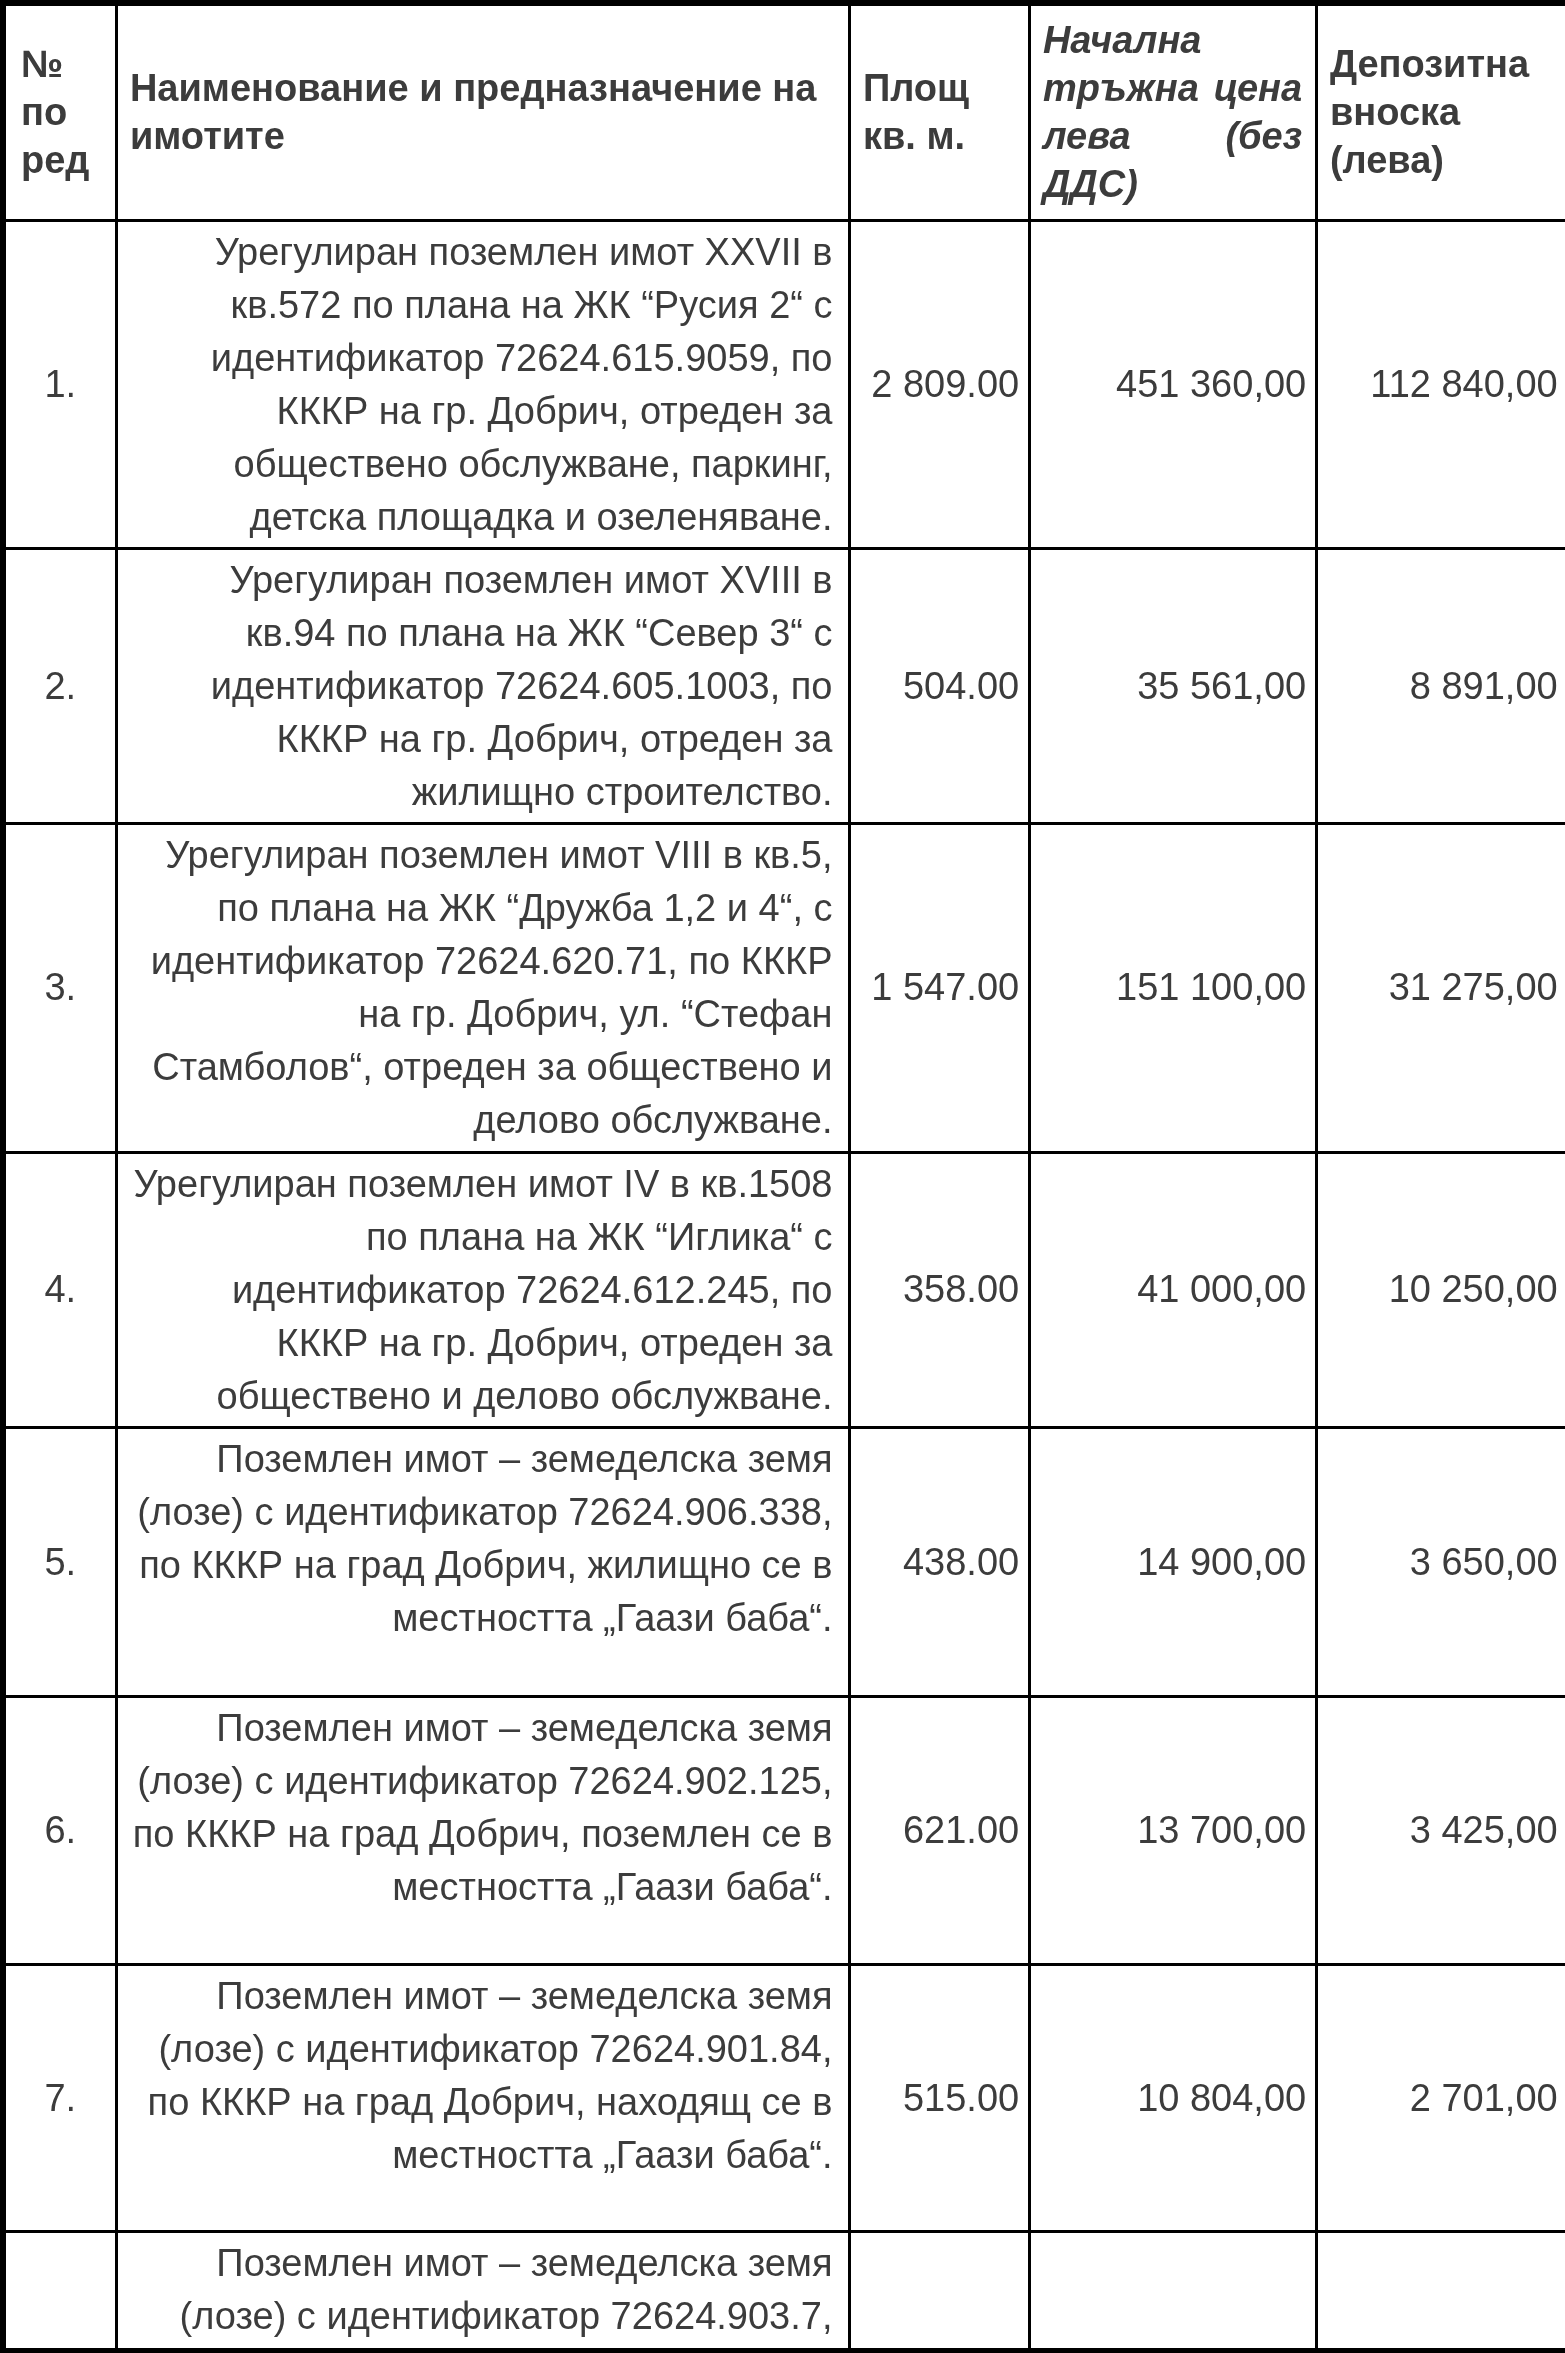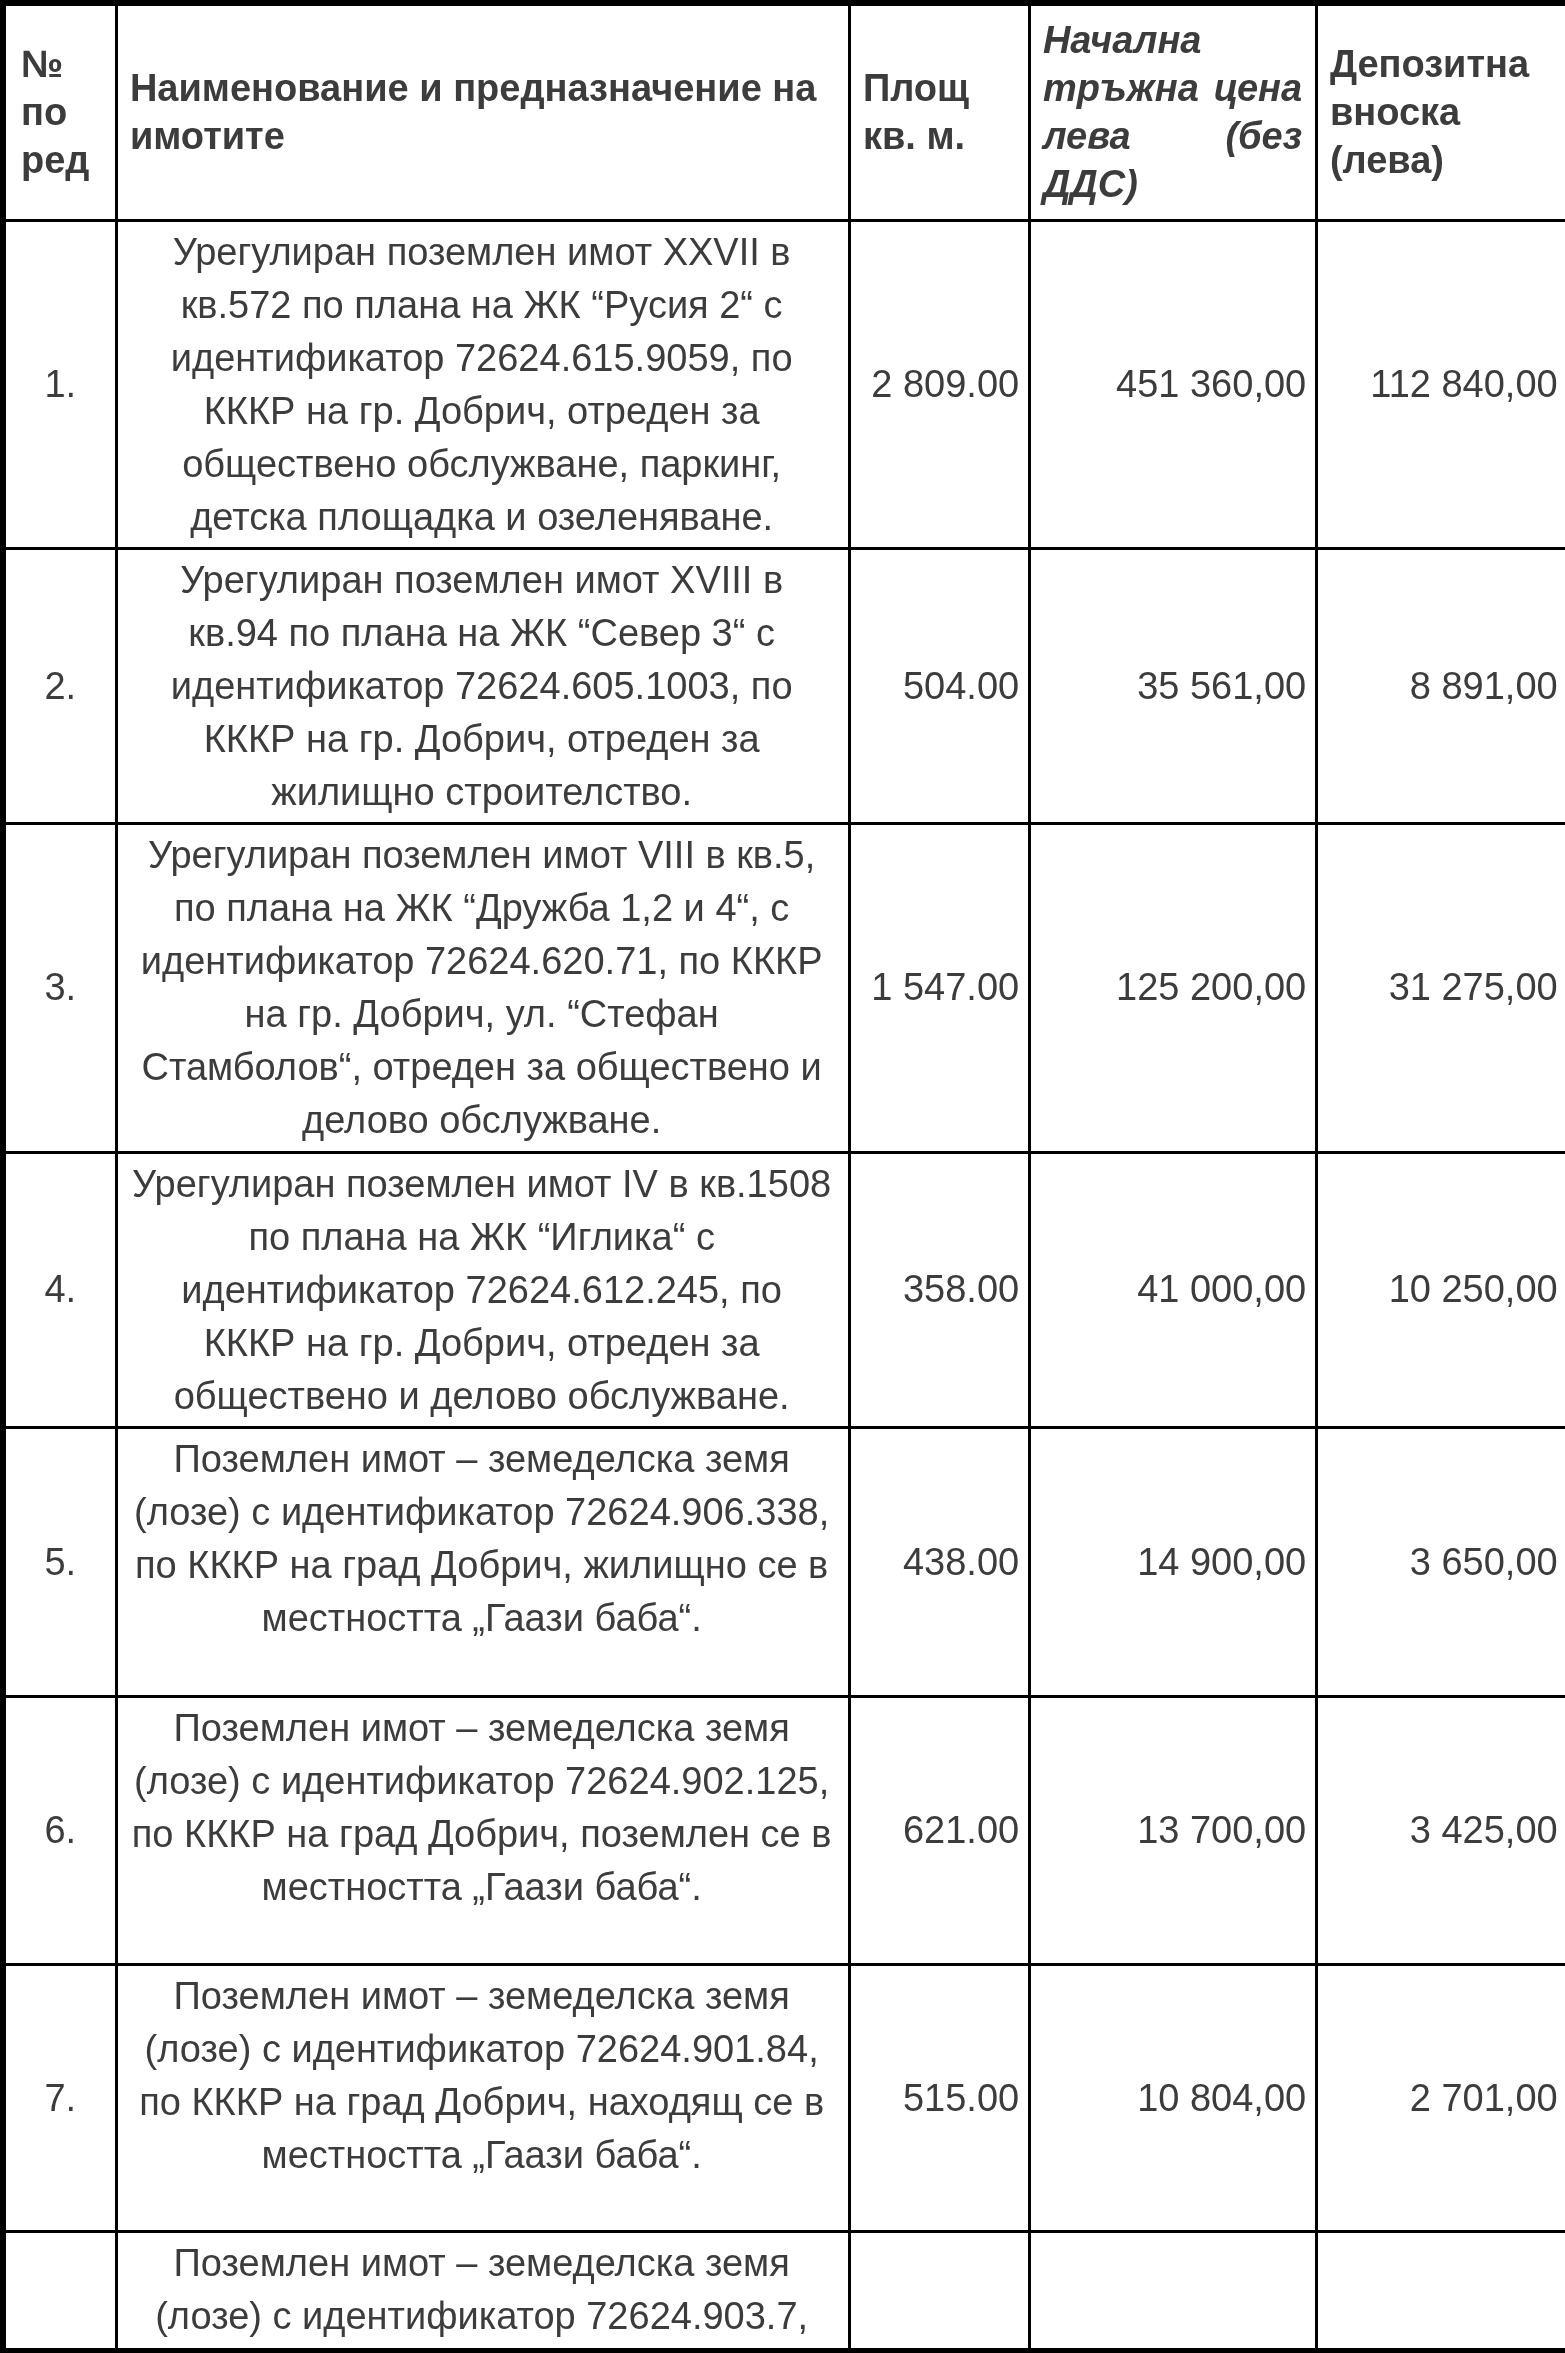--- a/index.html
+++ b/index.html
@@ -44,21 +44,21 @@
   td.numcell {
     font-size: 38px;
     line-height: 53px;
     text-align: right;
     vertical-align: middle;
     padding: 3.3px 8.3px;
   }
   td.namecell {
     font-size: 38px;
     line-height: 53px;
-    text-align: center;
+    text-align: right;
     vertical-align: top;
     padding: 4.1px 15px 3.3px 13.3px;
   }
   td.ordcell {
     font-size: 38px;
     line-height: 53px;
     text-align: center;
     vertical-align: middle;
     padding: 3.3px 5px;
   }
@@ -104,21 +104,21 @@
       <td class="namecell">Урегулиран поземлен имот XVIII в кв.94 по плана на ЖК “Север 3“ с идентификатор 72624.605.1003, по КККР на гр. Добрич, отреден за жилищно строителство.</td>
       <td class="numcell">504.00</td>
       <td class="numcell">35 561,00</td>
       <td class="numcell">8 891,00</td>
     </tr>
 
     <tr style="height:319px;">
       <td class="ordcell">3.</td>
       <td class="namecell">Урегулиран поземлен имот VIII в кв.5, по плана на ЖК “Дружба 1,2 и 4“, с идентификатор 72624.620.71, по КККР на гр. Добрич, ул. “Стефан Стамболов“, отреден за обществено и делово обслужване.</td>
       <td class="numcell">1 547.00</td>
-      <td class="numcell">125 200,00</td>
+      <td class="numcell">151 100,00</td>
       <td class="numcell">31 275,00</td>
     </tr>
 
     <tr style="height:261px;">
       <td class="ordcell">4.</td>
       <td class="namecell">Урегулиран поземлен имот IV в кв.1508 по плана на ЖК “Иглика“ с идентификатор 72624.612.245, по КККР на гр. Добрич, отреден за обществено и делово обслужване.</td>
       <td class="numcell">358.00</td>
       <td class="numcell">41 000,00</td>
       <td class="numcell">10 250,00</td>
     </tr>

